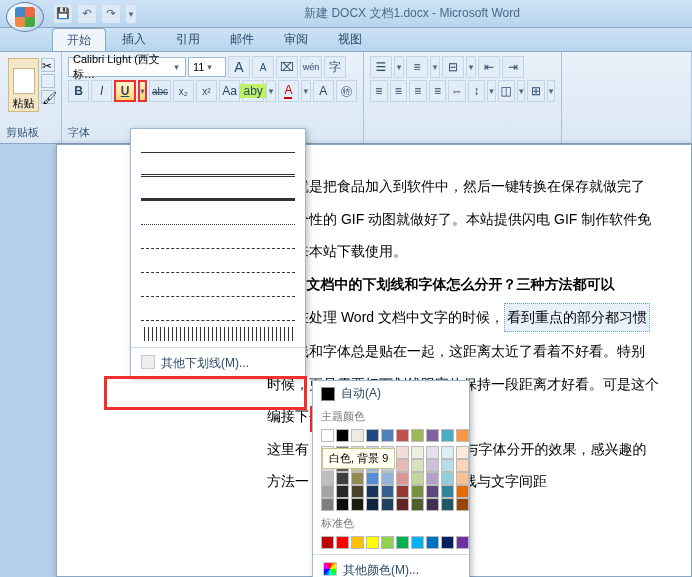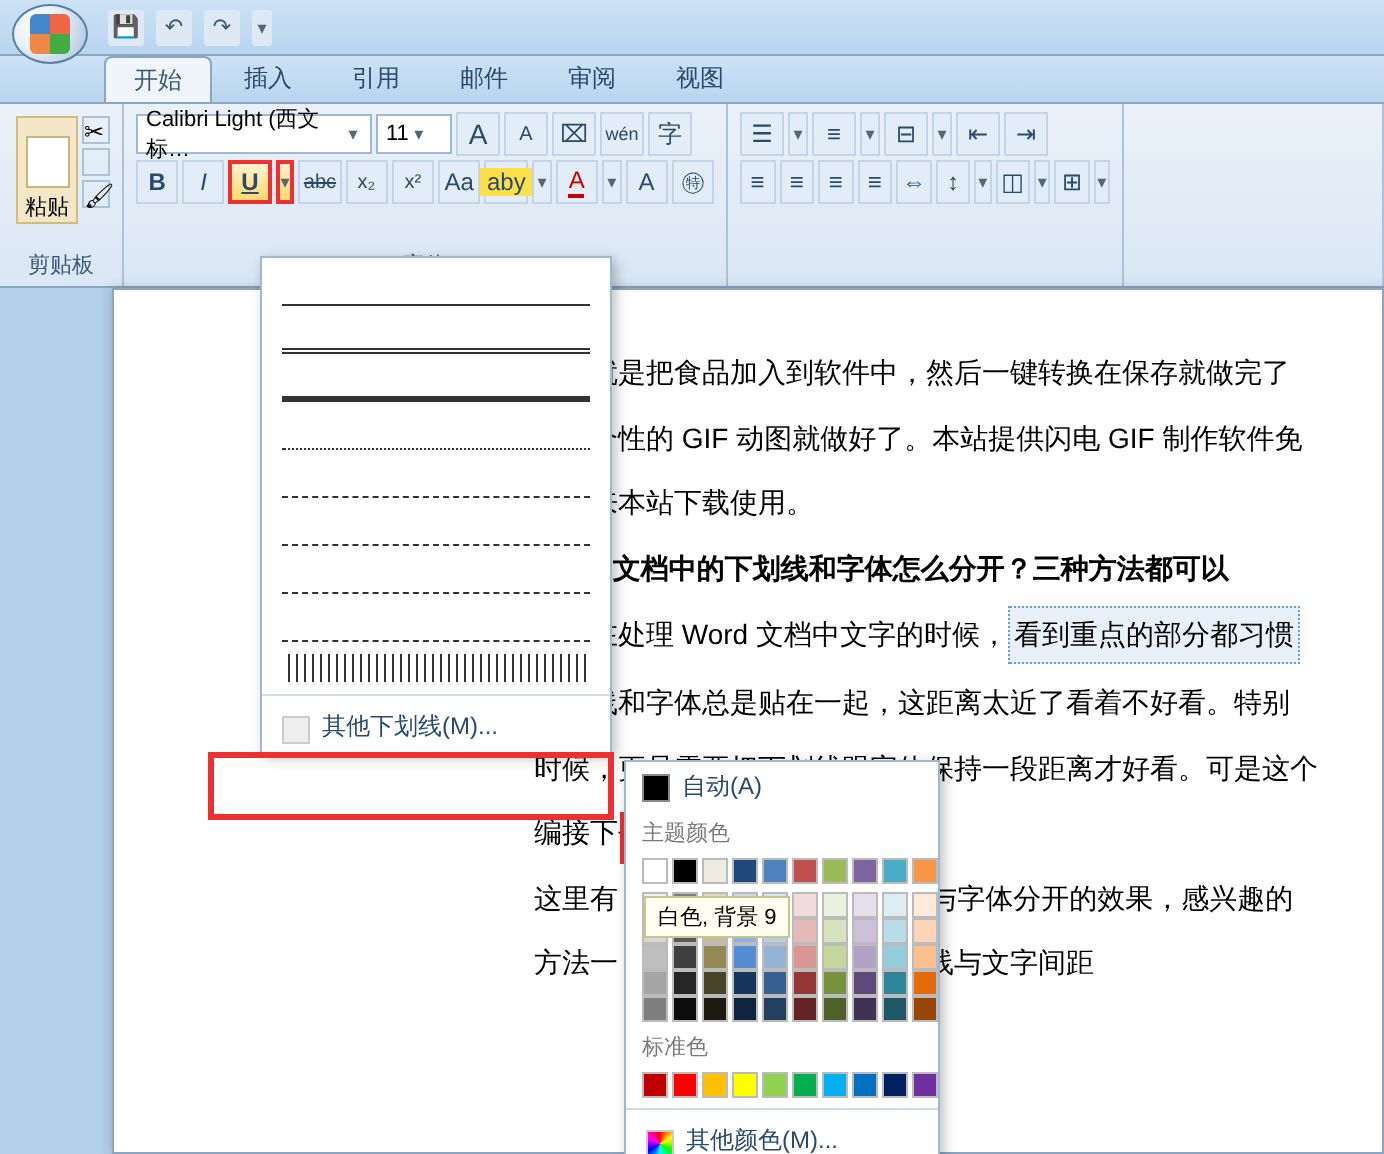--- a/index.html
+++ b/index.html
@@ -8,21 +8,21 @@
 .office-btn{width:38px;height:30px;border-radius:50%;background:radial-gradient(circle at 30% 30%,#fff,#e8f0f8 40%,#a3c0dc);border:1px solid #5b7fa5;position:absolute;top:2px;left:6px;z-index:10;display:flex;align-items:center;justify-content:center}
 .office-btn::before{content:"";width:20px;height:20px;background:conic-gradient(#e64 0 90deg,#4a4 90deg 180deg,#e84 180deg 270deg,#48c 270deg 360deg);border-radius:3px}
 .qat{margin-left:50px;display:flex;gap:6px;align-items:center}
 .qat-btn{width:18px;height:18px;background:#dfe9f5;border-radius:2px;display:flex;align-items:center;justify-content:center;font-size:11px;color:#3b5a7a}
 .title-text{flex:1;text-align:center;color:#4a6a8a;font-size:12px}
 .tabbar{height:24px;background:linear-gradient(#cde2f5,#b8d5ee);display:flex;padding-left:52px;gap:2px;border-bottom:1px solid #8aa6c3}
 .tab{padding:3px 14px;color:#2a4a6a;cursor:pointer}
 .tab.active{background:#f0f5fb;border-radius:4px 4px 0 0;border:1px solid #8aa6c3;border-bottom:none;color:#3b587a}
 .ribbon{height:92px;background:linear-gradient(#eaf1f9,#dae7f4);border-bottom:1px solid #8aa6c3;display:flex}
 .group{border-right:1px solid #aac2db;padding:4px 6px 2px;display:flex;flex-direction:column;justify-content:space-between}
-.group-lbl{text-align:center;color:#3b5a7a;font-size:11px;padding:1px 0}
+.group-lbl{text-align:left;color:#3b5a7a;font-size:11px;padding:1px 0}
 .clip-big{width:44px;height:54px;display:flex;flex-direction:column;align-items:center;justify-content:flex-end;background:#f3e7c7;border:1px solid #d4bb7a;margin:2px;font-size:11px;text-align:center}
 .clip-big .ico{width:22px;height:26px;background:#fff;border:1px solid #c8b480;margin-bottom:2px}
 .font-row{display:flex;gap:2px;align-items:center;margin-bottom:2px}
 .font-sel{width:118px;height:20px;background:#fff;border:1px solid #9db8d4;display:flex;align-items:center;padding:0 4px;font-size:11px}
 .size-sel{width:38px;height:20px;background:#fff;border:1px solid #9db8d4;display:flex;align-items:center;padding:0 4px;font-size:11px}
 .rbtn{width:22px;height:22px;background:#e3edf7;border:1px solid #c2d4e6;display:flex;align-items:center;justify-content:center;font-size:12px;color:#2a4a6a;cursor:pointer}
 .rbtn.b{font-weight:bold}.rbtn.i{font-style:italic}
 .rbtn.u{text-decoration:underline;font-weight:bold}
 .rbtn.hl{background:linear-gradient(#fff2d0,#ffd86e);border:1px solid #e6b422}
 .redbox{border:2px solid #ef3030!important}
@@ -35,21 +35,21 @@
 .udd{position:absolute;top:128px;left:130px;width:176px;background:#fff;border:1px solid #9db8d4;box-shadow:2px 2px 6px rgba(0,0,0,.25);z-index:20}
 .udd-header{height:24px;background:linear-gradient(#fff2d0,#ffe08a);border-bottom:1px solid #e6b422;text-align:center;color:#6b5a2a;font-size:11px;line-height:24px}
 .ul-preview{height:18px;margin:6px 10px;border-bottom:1.2px solid #333}
 .ul-preview.dbl{border-bottom:3px double #333}
 .ul-preview.thick{border-bottom:3px solid #333}
 .ul-preview.dot{border-bottom:1.5px dotted #333}
 .ul-preview.dash{border-bottom:1.5px dashed #333}
 .ul-preview.dashdot{border-bottom:1.5px dashed #333;position:relative}
 .ul-preview.wave{height:14px;background:repeating-linear-gradient(90deg,transparent 0 3px ,#333 3px 4px)}
 .ul-preview.wave{border:none}
-.udd-item{padding:4px 10px;color:#2a4a6a;display:flex;align-items:flex-end;gap:6px;cursor:pointer}
+.udd-item{padding:4px 10px;color:#2a4a6a;display:flex;align-items:flex-start;gap:6px;cursor:pointer}
 .udd-item.sel{background:linear-gradient(#fff2d0,#ffd86e);border:1px solid #e6b422;color:#6b5a2a}
 .udd-item .arrow{margin-left:auto;color:#7a7a7a}
 .redbox-outer{position:absolute;border:3px solid #ef3030;z-index:25;pointer-events:none}
 .color-pop{position:absolute;top:380px;left:312px;width:158px;background:#fff;border:1px solid #9db8d4;box-shadow:2px 2px 6px rgba(0,0,0,.25);z-index:30}
 .color-pop .row1{display:flex;align-items:center;gap:6px;padding:4px 8px;color:#2a4a6a}
 .auto-sw{width:14px;height:14px;background:#000;border:1px solid #888;flex:none}
 .sect-lbl{padding:3px 8px;color:#7a7a7a;font-size:11px}
 .swatch-grid{display:grid;grid-template-columns:repeat(10,13px);gap:2px;padding:2px 8px}
 .sw{width:13px;height:13px;border:1px solid #bbb}
 .tip{position:absolute;top:448px;left:322px;background:#fffef0;border:1px solid #c9c48a;padding:2px 6px;font-size:11px;z-index:35}
@@ -63,20 +63,21 @@
 <body>
 
 <div class="titlebar">
   <div class="office-btn"></div>
   <div class="qat">
     <div class="qat-btn">💾</div>
     <div class="qat-btn">↶</div>
     <div class="qat-btn">↷</div>
     <div class="qat-btn drop-ar">▾</div>
   </div>
+  <div class="title-text">新建 DOCX 文档1.docx - Microsoft Word</div>
 </div>
 
 <div class="tabbar">
   <div class="tab active">开始</div>
   <div class="tab">插入</div>
   <div class="tab">引用</div>
   <div class="tab">邮件</div>
   <div class="tab">审阅</div>
   <div class="tab">视图</div>
 </div>
@@ -119,21 +120,21 @@
       <div class="font-row">
         <div class="rbtn b">B</div>
         <div class="rbtn i">I</div>
         <div class="rbtn u hl redbox">U</div>
         <div class="rbtn hl drop-ar redbox">▾</div>
         <div class="rbtn" style="text-decoration:line-through;font-size:10px">abc</div>
         <div class="rbtn" style="font-size:10px">x₂</div>
         <div class="rbtn" style="font-size:10px">x²</div>
         <div class="rbtn">Aa</div>
         <div class="rbtn">
-            <span style="background:#fde047;padding:0 3px">aby</span>
+            <span style="background:#bef264;padding:0 3px">aby</span>
           </div>
         <div class="rbtn drop-ar">▾</div>
         <div class="rbtn">
             <span style="color:#c00;border-bottom:2px solid #c00">A</span>
           </div>
         <div class="rbtn drop-ar">▾</div>
         <div class="rbtn">A</div>
         <div class="rbtn">㊕</div>
       </div>
     </div>

